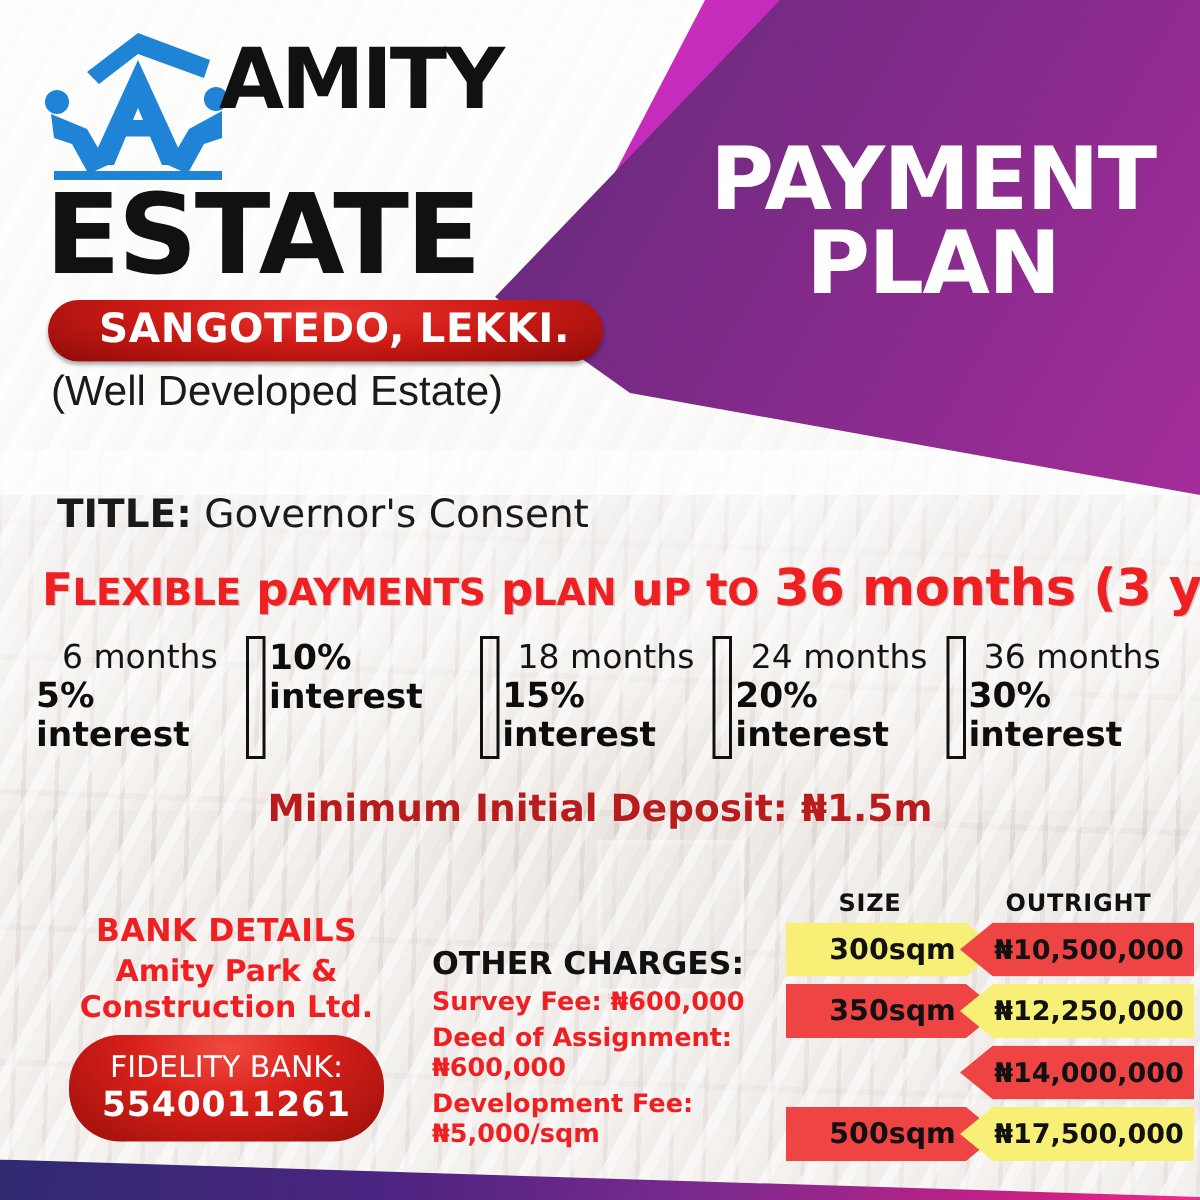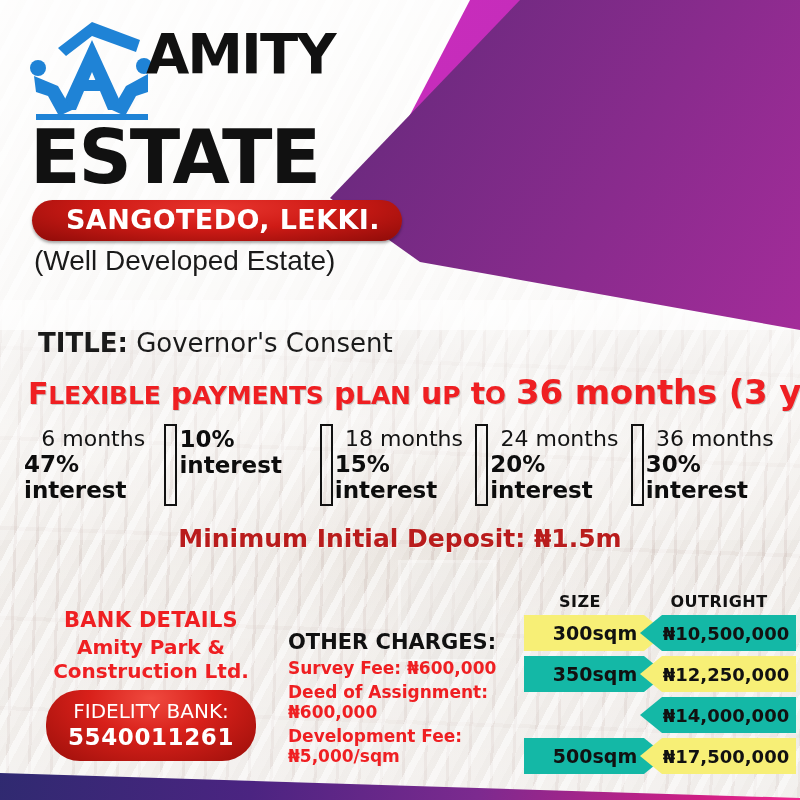--- a/index.html
+++ b/index.html
@@ -215,38 +215,42 @@
     clip-path:polygon(22px 0,156px 0,156px 100%,22px 100%,0 50%);
     display:flex;align-items:center;justify-content:center;
     padding-left:16px;box-sizing:border-box;
   }
   .chev-l span,.chev-r span{
     font-family:"DejaVu Sans",sans-serif;font-weight:bold;
     color:#111;font-size:19px;
   }
   .chev-r span{font-size:18px;}
   .fill-yellow{background:#f7ef76;}
-  .fill-pink{background:#14b8a6;}
+  .fill-pink{background:#ef4444;}
 </style>
 </head>
 <body>
 
 <div id="flyer">
 
   <div class="bg-base"></div>
   <div class="bg-estate"></div>
   <div class="bg-window"></div>
   <div class="bg-sheen"></div>
   <div class="bg-wash-top"></div>
   <div class="bg-wash-mid"></div>
   <div class="bg-wash-bot"></div>
 
   <div class="magenta-stripe"></div>
   <div class="purple-wedge"></div>
 
+  <div class="header-title">
+    <span>PAYMENT</span>
+    <span class="l2">PLAN</span>
+  </div>
 
   <div class="logo-block">
     <div class="logo-row">
       <div class="logo-mark">
         <svg width="130" height="112" viewBox="0 0 130 112">
           <path d="M30 34 L64 8 L112 26 L108 38 L64 22 L38 42 Z" fill="#1f83d6"></path>
           <path d="M64 26 L96 96 L80 96 L64 58 L48 96 L32 96 Z" fill="#1f83d6"></path>
           <rect x="48" y="66" width="32" height="11" fill="#1f83d6"></rect>
           <circle cx="10" cy="54" r="8" fill="#1f83d6"></circle>
           <path d="M6 62 L30 72 L44 96 L31 102 L20 82 L8 78 Z" fill="#1f83d6"></path>
@@ -272,21 +276,21 @@
     <span class="cap">p</span><span class="sm">ayments</span>
     <span class="cap">p</span><span class="sm">lan</span>
     <span class="cap">u</span><span class="sm">p</span>
     <span class="cap">t</span><span class="sm">o</span>
     <span class="big">36 months (3 years)</span>
   </div>
 
   <div class="tiers">
     <div class="tier">
       <div class="m">6 months</div>
-      <div class="i">47% interest</div>
+      <div class="i">5% interest</div>
     </div>
     <div class="divider"></div>
     <div class="tier">
       <div class="i">10% interest</div>
     </div>
     <div class="divider"></div>
     <div class="tier">
       <div class="m">18 months</div>
       <div class="i">15% interest</div>
     </div>

